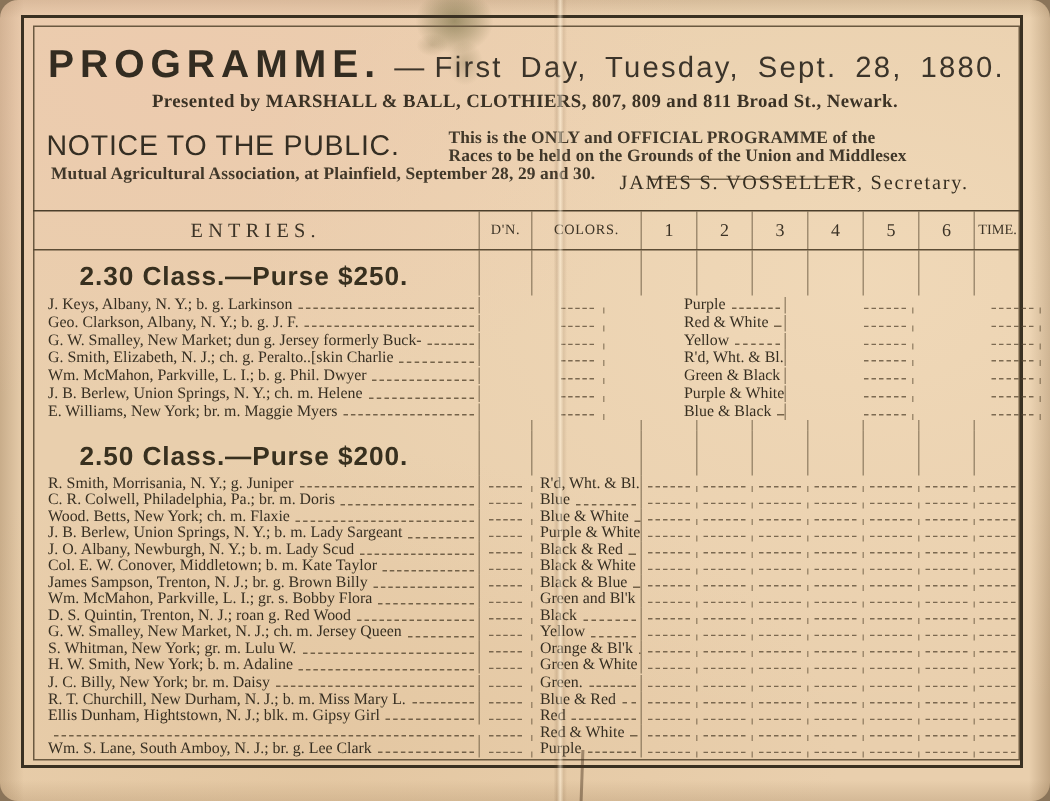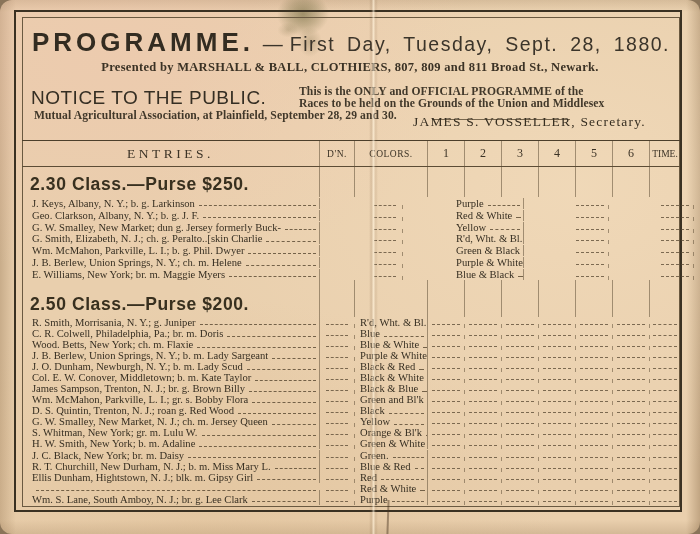--- a/index.html
+++ b/index.html
@@ -52,21 +52,21 @@
   .row{display:grid;grid-template-columns:298px 35px 73px 37px 37px 37px 37px 37px 37px 30px;width:658px;box-sizing:border-box;}
   .cell{border-right:1px solid rgba(96,80,56,.55);box-sizing:border-box;display:flex;align-items:flex-end;overflow:hidden;}
   .cell:last-child{border-right:none;}
   .head{height:26px;border-bottom:1px solid #5c4c35;}
   .hc{align-items:center;justify-content:center;color:#3c3326;}
   .entries-h{font-size:13.5px;letter-spacing:3.5px;}
   .small-h{font-size:9.5px;letter-spacing:.5px;}
   .num-h{font-size:12px;}
   .time-h{font-size:9.5px;}
   .trow{align-items:flex-end;}
-  .title-row .cell{overflow:visible;}
+  .title-row .cell{overflow:visible;padding-left:23px;}
   .class-title{font-family:"Liberation Sans","DejaVu Sans",sans-serif;font-size:17.5px;font-weight:bold;
     letter-spacing:.6px;color:#38301f;padding:0 0 2px 8px;white-space:nowrap;}
   .t1{height:30px;} .sp{height:7px;}
   .r1{height:11.85px;gap:48px;} .r2{height:11.05px;}
   .entry-cell{padding-left:10px;font-size:10.6px;line-height:11px;white-space:nowrap;color:#372f22;}
   .colors-cell{padding-left:5px;font-size:10.6px;line-height:11px;white-space:nowrap;color:#372f22;}
   .lead{flex:1;min-width:5px;border-bottom:1px dashed rgba(86,70,48,.8);margin:0 3px 2.5px 4px;}
   .dashline{width:78%;margin:0 auto 3px auto;border-bottom:1px dashed rgba(86,70,48,.75);}
   .dn-cell .dashline{width:62%;}
 </style>
@@ -509,21 +509,21 @@
         </div>
         <div class="cell ">
           <div class="dashline"></div>
         </div>
         <div class="cell ">
           <div class="dashline"></div>
         </div>
       </div>
       <div class="row trow r2">
         <div class="cell entry-cell">
-          <span>J. O. Dunham, Newburgh, N. Y.; b. m. Lady Scud</span>
+          <span>J. O. Albany, Newburgh, N. Y.; b. m. Lady Scud</span>
           <span class="lead"></span>
         </div>
         <div class="cell dn-cell">
           <div class="dashline"></div>
         </div>
         <div class="cell colors-cell">
           <span>Black &amp; Red</span>
           <span class="lead"></span>
         </div>
         <div class="cell ">
@@ -780,21 +780,21 @@
         </div>
         <div class="cell ">
           <div class="dashline"></div>
         </div>
         <div class="cell ">
           <div class="dashline"></div>
         </div>
       </div>
       <div class="row trow r2">
         <div class="cell entry-cell">
-          <span>J. C. Black, New York; br. m. Daisy</span>
+          <span>J. C. Billy, New York; br. m. Daisy</span>
           <span class="lead"></span>
         </div>
         <div class="cell dn-cell">
           <div class="dashline"></div>
         </div>
         <div class="cell colors-cell">
           <span>Green.</span>
           <span class="lead"></span>
         </div>
         <div class="cell ">

